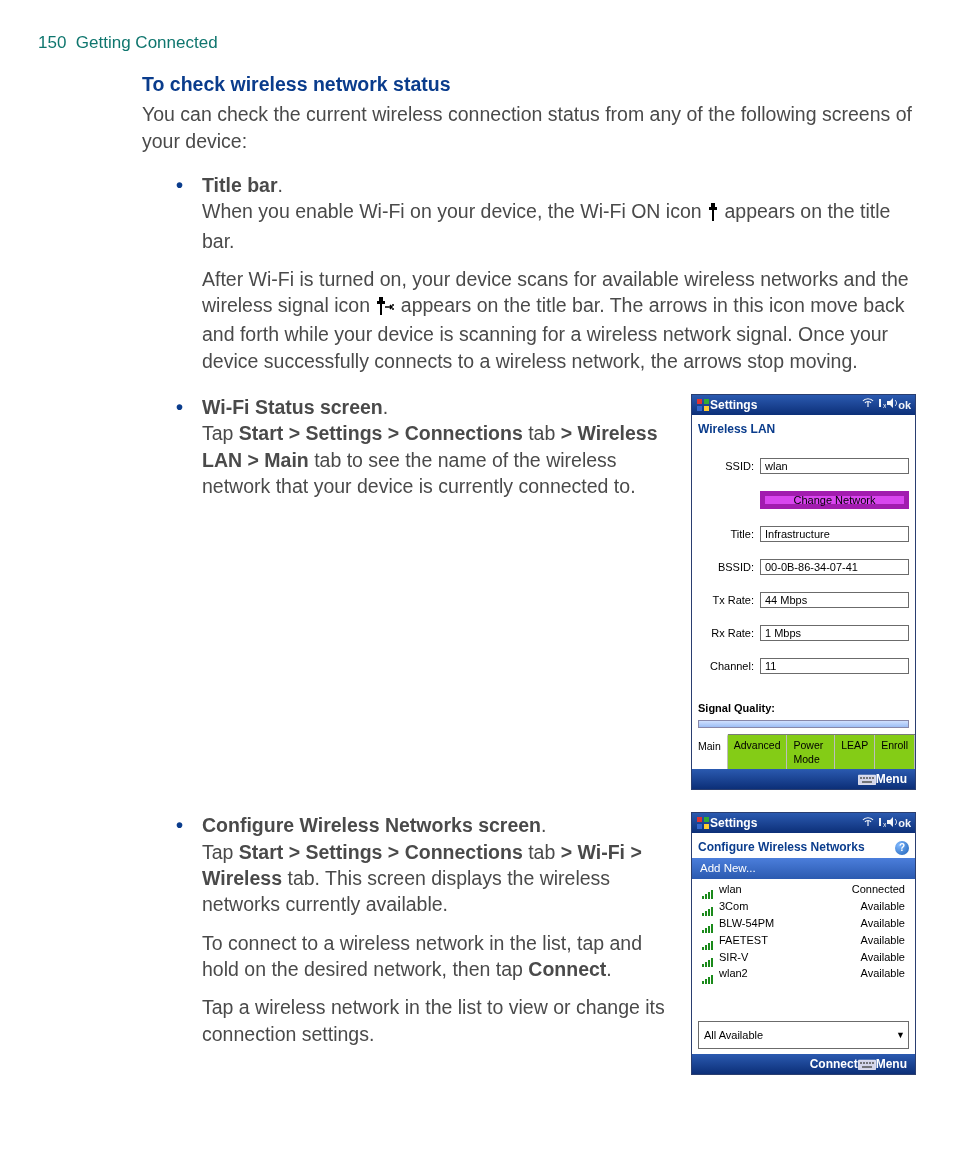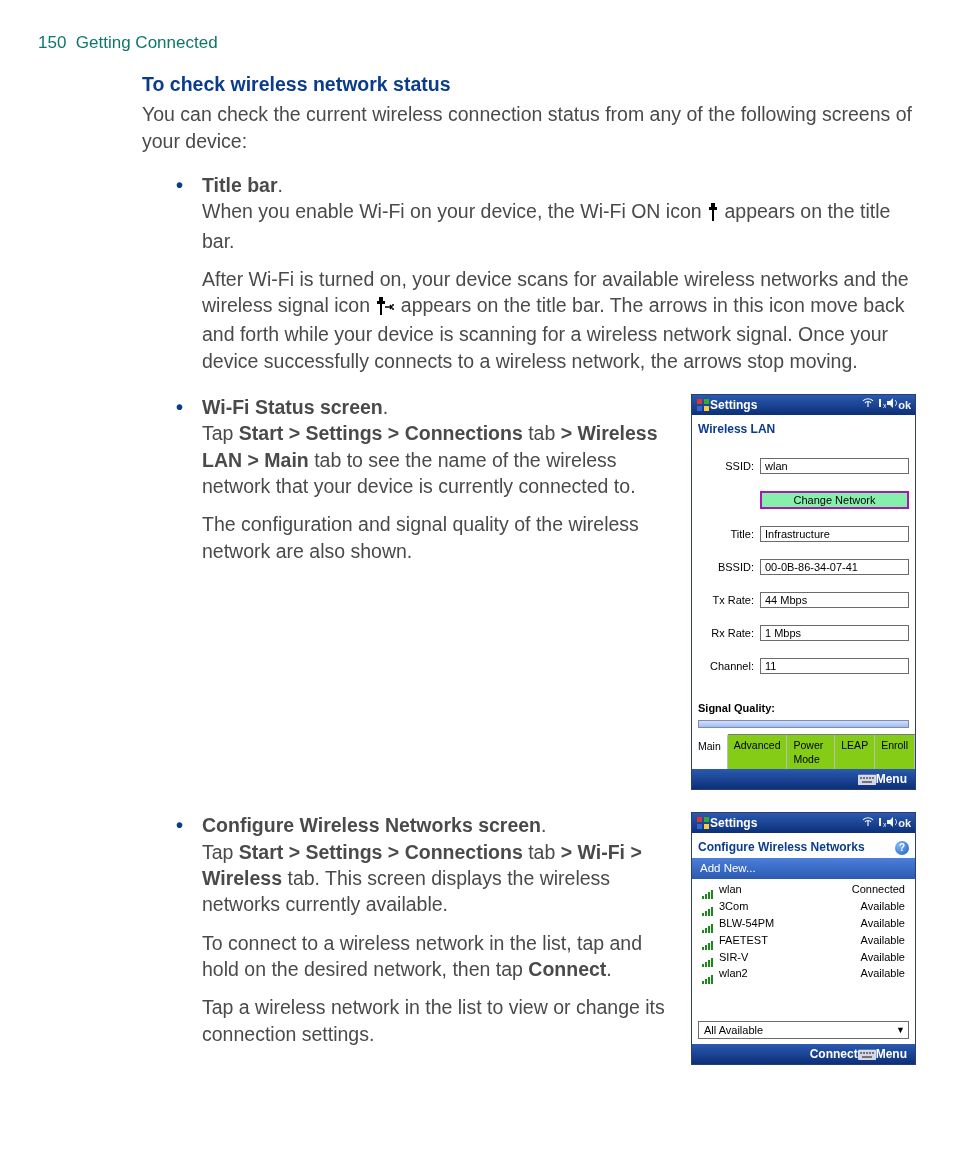--- a/index.html
+++ b/index.html
@@ -55,21 +55,21 @@
     display: inline-flex; align-items: center; justify-content: center;
   }
   .form { padding: 2px 6px 6px; }
   .frow { display: flex; align-items: center; margin: 17px 0; gap: 6px; }
   .flabel { width: 56px; text-align: right; color: #000; font-size: 11px; }
   .fbox {
     flex: 1; border: 1px solid #6b6b6b; height: 16px; padding: 0 4px;
     font-size: 11px; display: flex; align-items: center;
   }
   .fbtn {
-    flex: 1; border: 2px solid #a21caf; height: 18px; background: #86efac;
+    flex: 1; border: 5px solid #a21caf; height: 18px; background: #d946ef;
     font-size: 11px; display: flex; align-items: center; justify-content: center;
   }
   .sq { padding: 4px 6px 2px; font-weight: 700; font-size: 11px; }
   .sq-bar {
     margin: 2px 6px 6px; height: 8px; border: 1px solid #88a;
     background: linear-gradient(#cfe0ff, #9dbef5);
   }
   .tabstrip {
     display: flex; border-top: 1px solid #7a7a7a; font-size: 10.5px;
     background: #84cc16;
@@ -94,21 +94,21 @@
   .netrow {
     display: flex; justify-content: space-between; align-items: center;
     padding: 1px 10px; font-size: 11px;
   }
   .netrow .name { display:flex; align-items:center; gap:5px; }
   .sig-icon { width:12px; height:10px; display:inline-block; }
   .sig-icon span { display:inline-block; width:2px; background:#1b8a1b; margin-right:1px; vertical-align:bottom; }
   .sig-icon .b1{height:3px}.sig-icon .b2{height:5px}.sig-icon .b3{height:7px}.sig-icon .b4{height:9px}
   .net-filter { padding: 4px 6px 2px; font-size: 11px; }
   .dropdown {
-    border: 1px solid #6b6b6b; height: 18px; display: flex;
+    border: 1px solid #6b6b6b; height: 28px; display: flex;
     align-items: center; justify-content: space-between; padding: 0 3px 0 5px;
     margin: 3px 6px 5px; font-size: 11px;
   }
   .dropdown .arrow { font-size: 9px; }
 </style>
 </head>
 <body>
 
 <div class="page-header">
   <span>150</span>&nbsp;&nbsp;<span>Getting Connected</span>
@@ -152,21 +152,20 @@
   <div class="textcol">
     <div class="bullet">
       <p>
         <span class="bh">Wi-Fi Status screen</span><span>.</span><br>
         <span>Tap </span>
         <span class="b">Start &gt; Settings &gt; Connections</span>
         <span> tab </span>
         <span class="b">&gt; Wireless LAN &gt; Main</span>
         <span> tab to see the name of the wireless network that your device is currently connected to.</span>
       </p>
-      <p>The configuration and signal quality of the wireless network are also shown.</p>
     </div>
   </div>
 
   <div class="device">
     <div class="titlebar">
       <span class="win-icon">
         <svg width="14" height="14" viewBox="0 0 14 14">
             <rect x="1" y="1" width="5" height="5" fill="#d33"></rect>
             <rect x="8" y="1" width="5" height="5" fill="#3a3"></rect>
             <rect x="1" y="8" width="5" height="5" fill="#36c"></rect>

